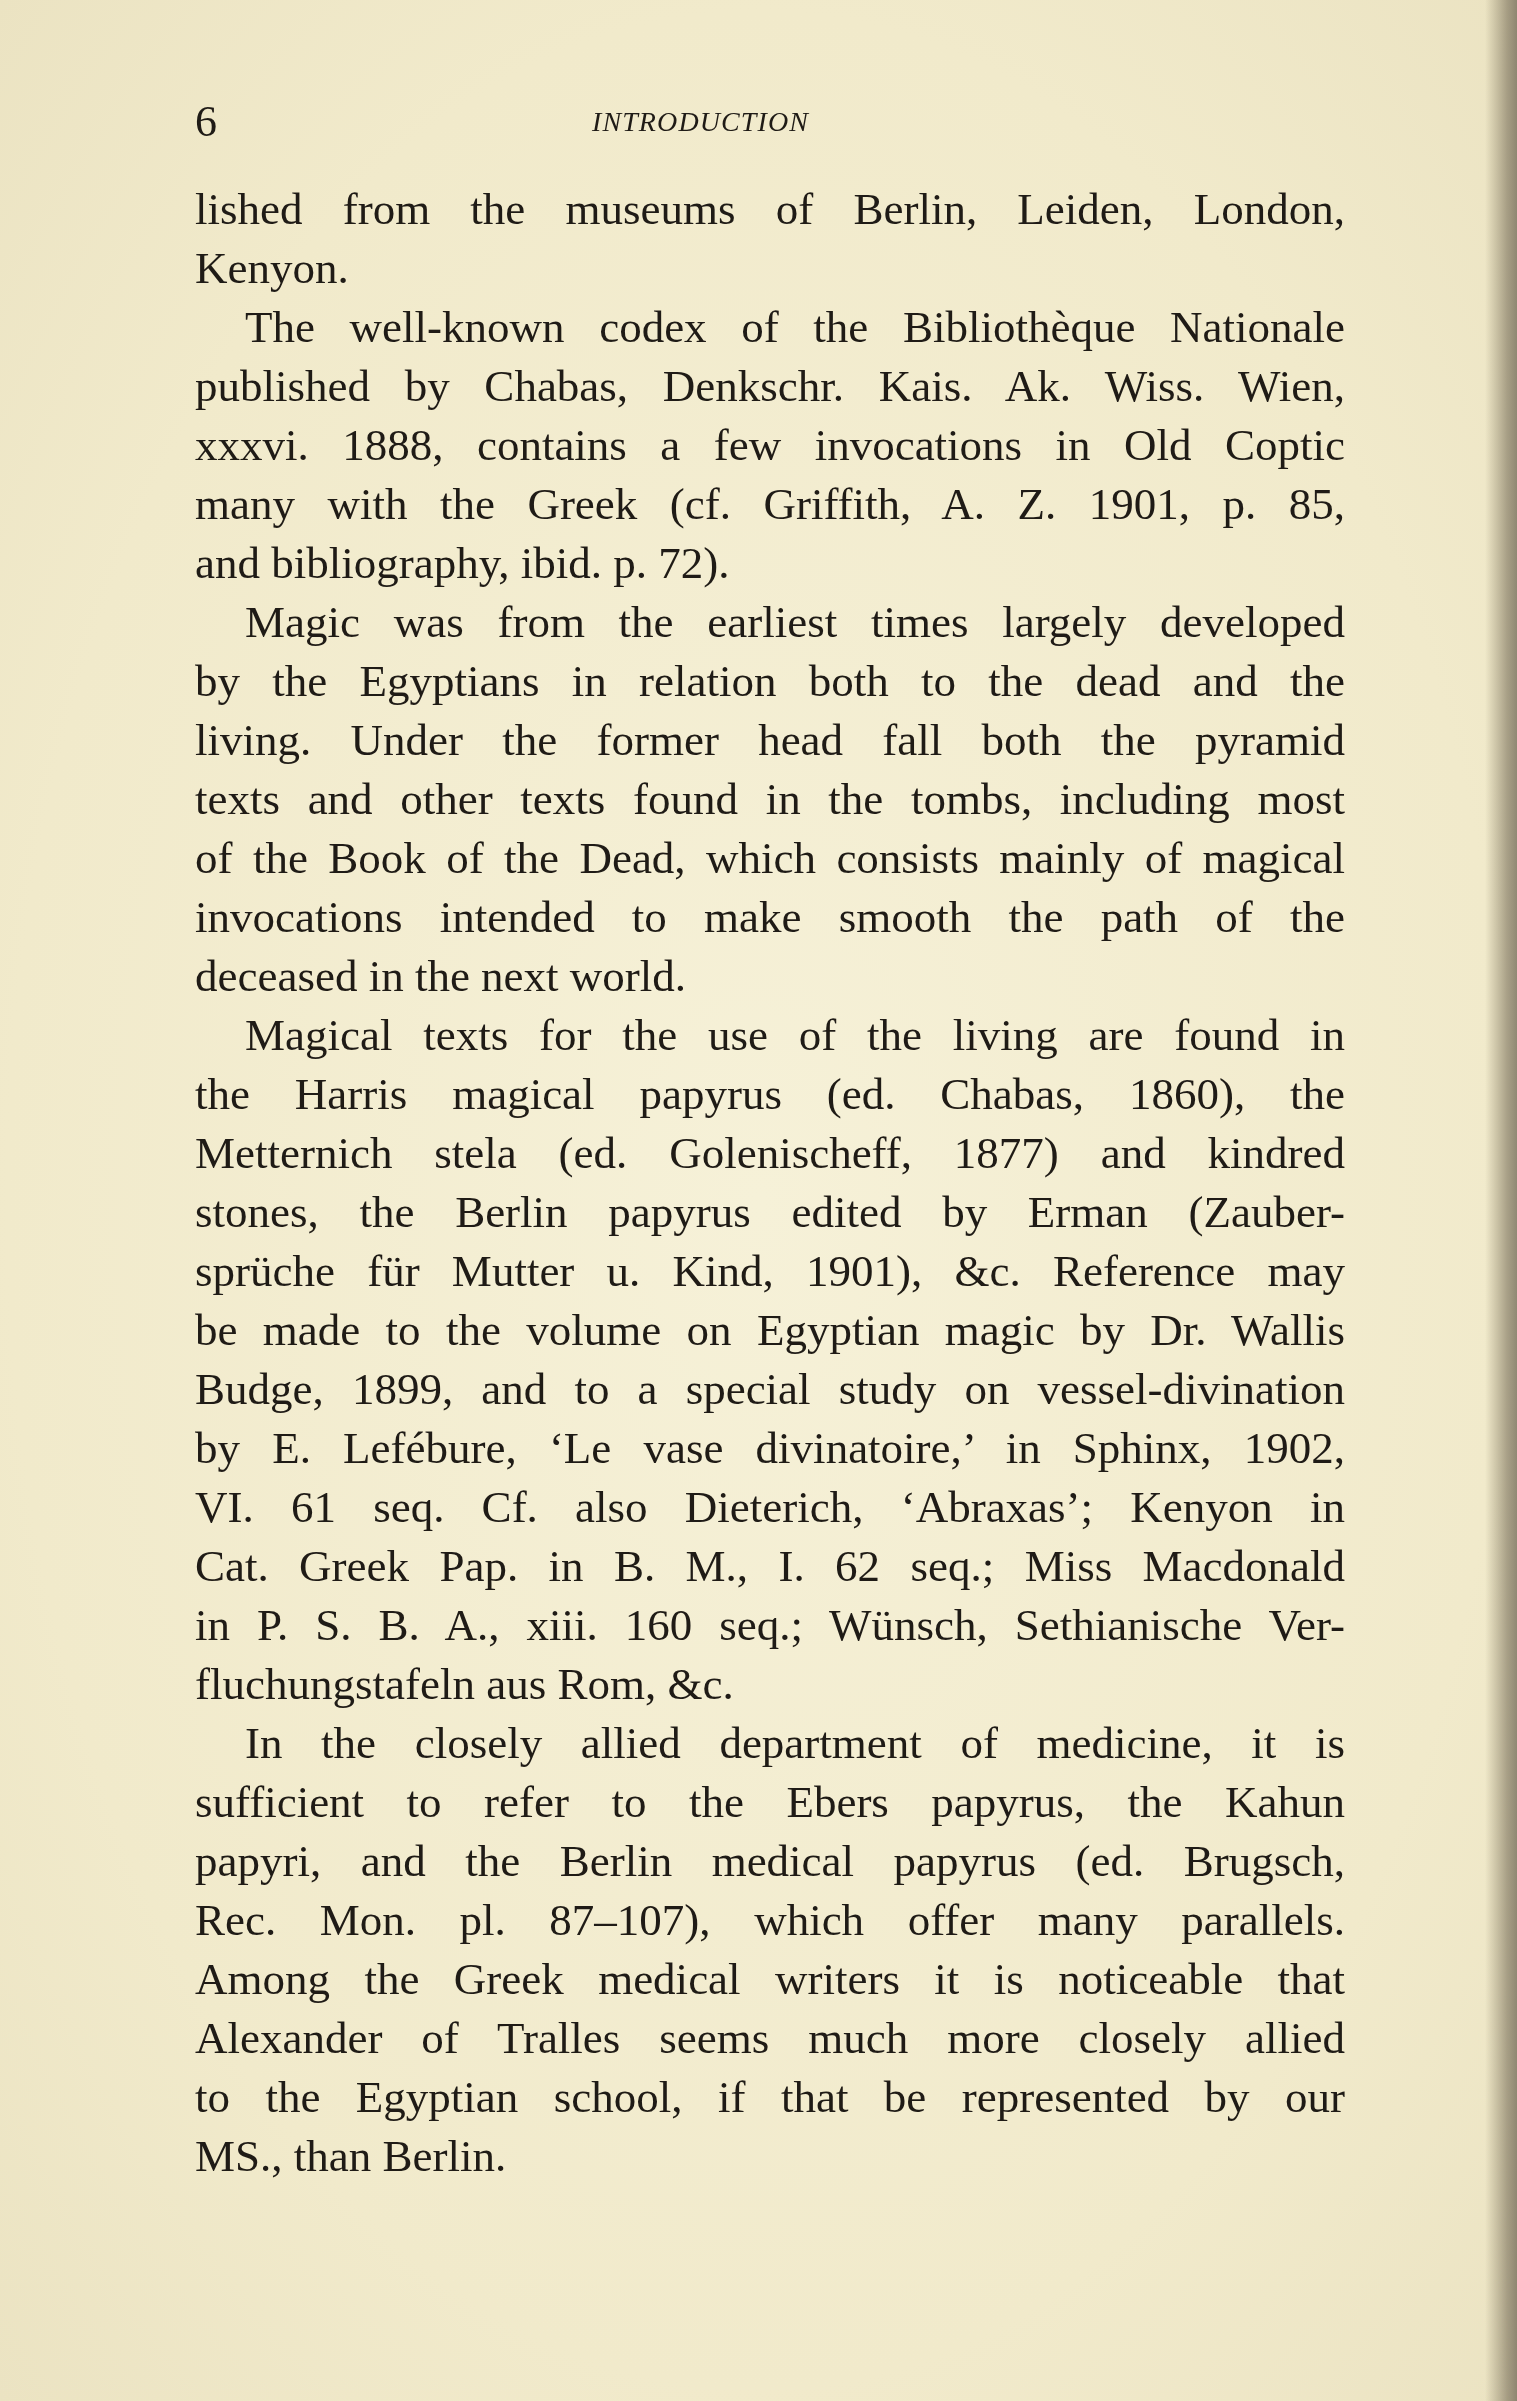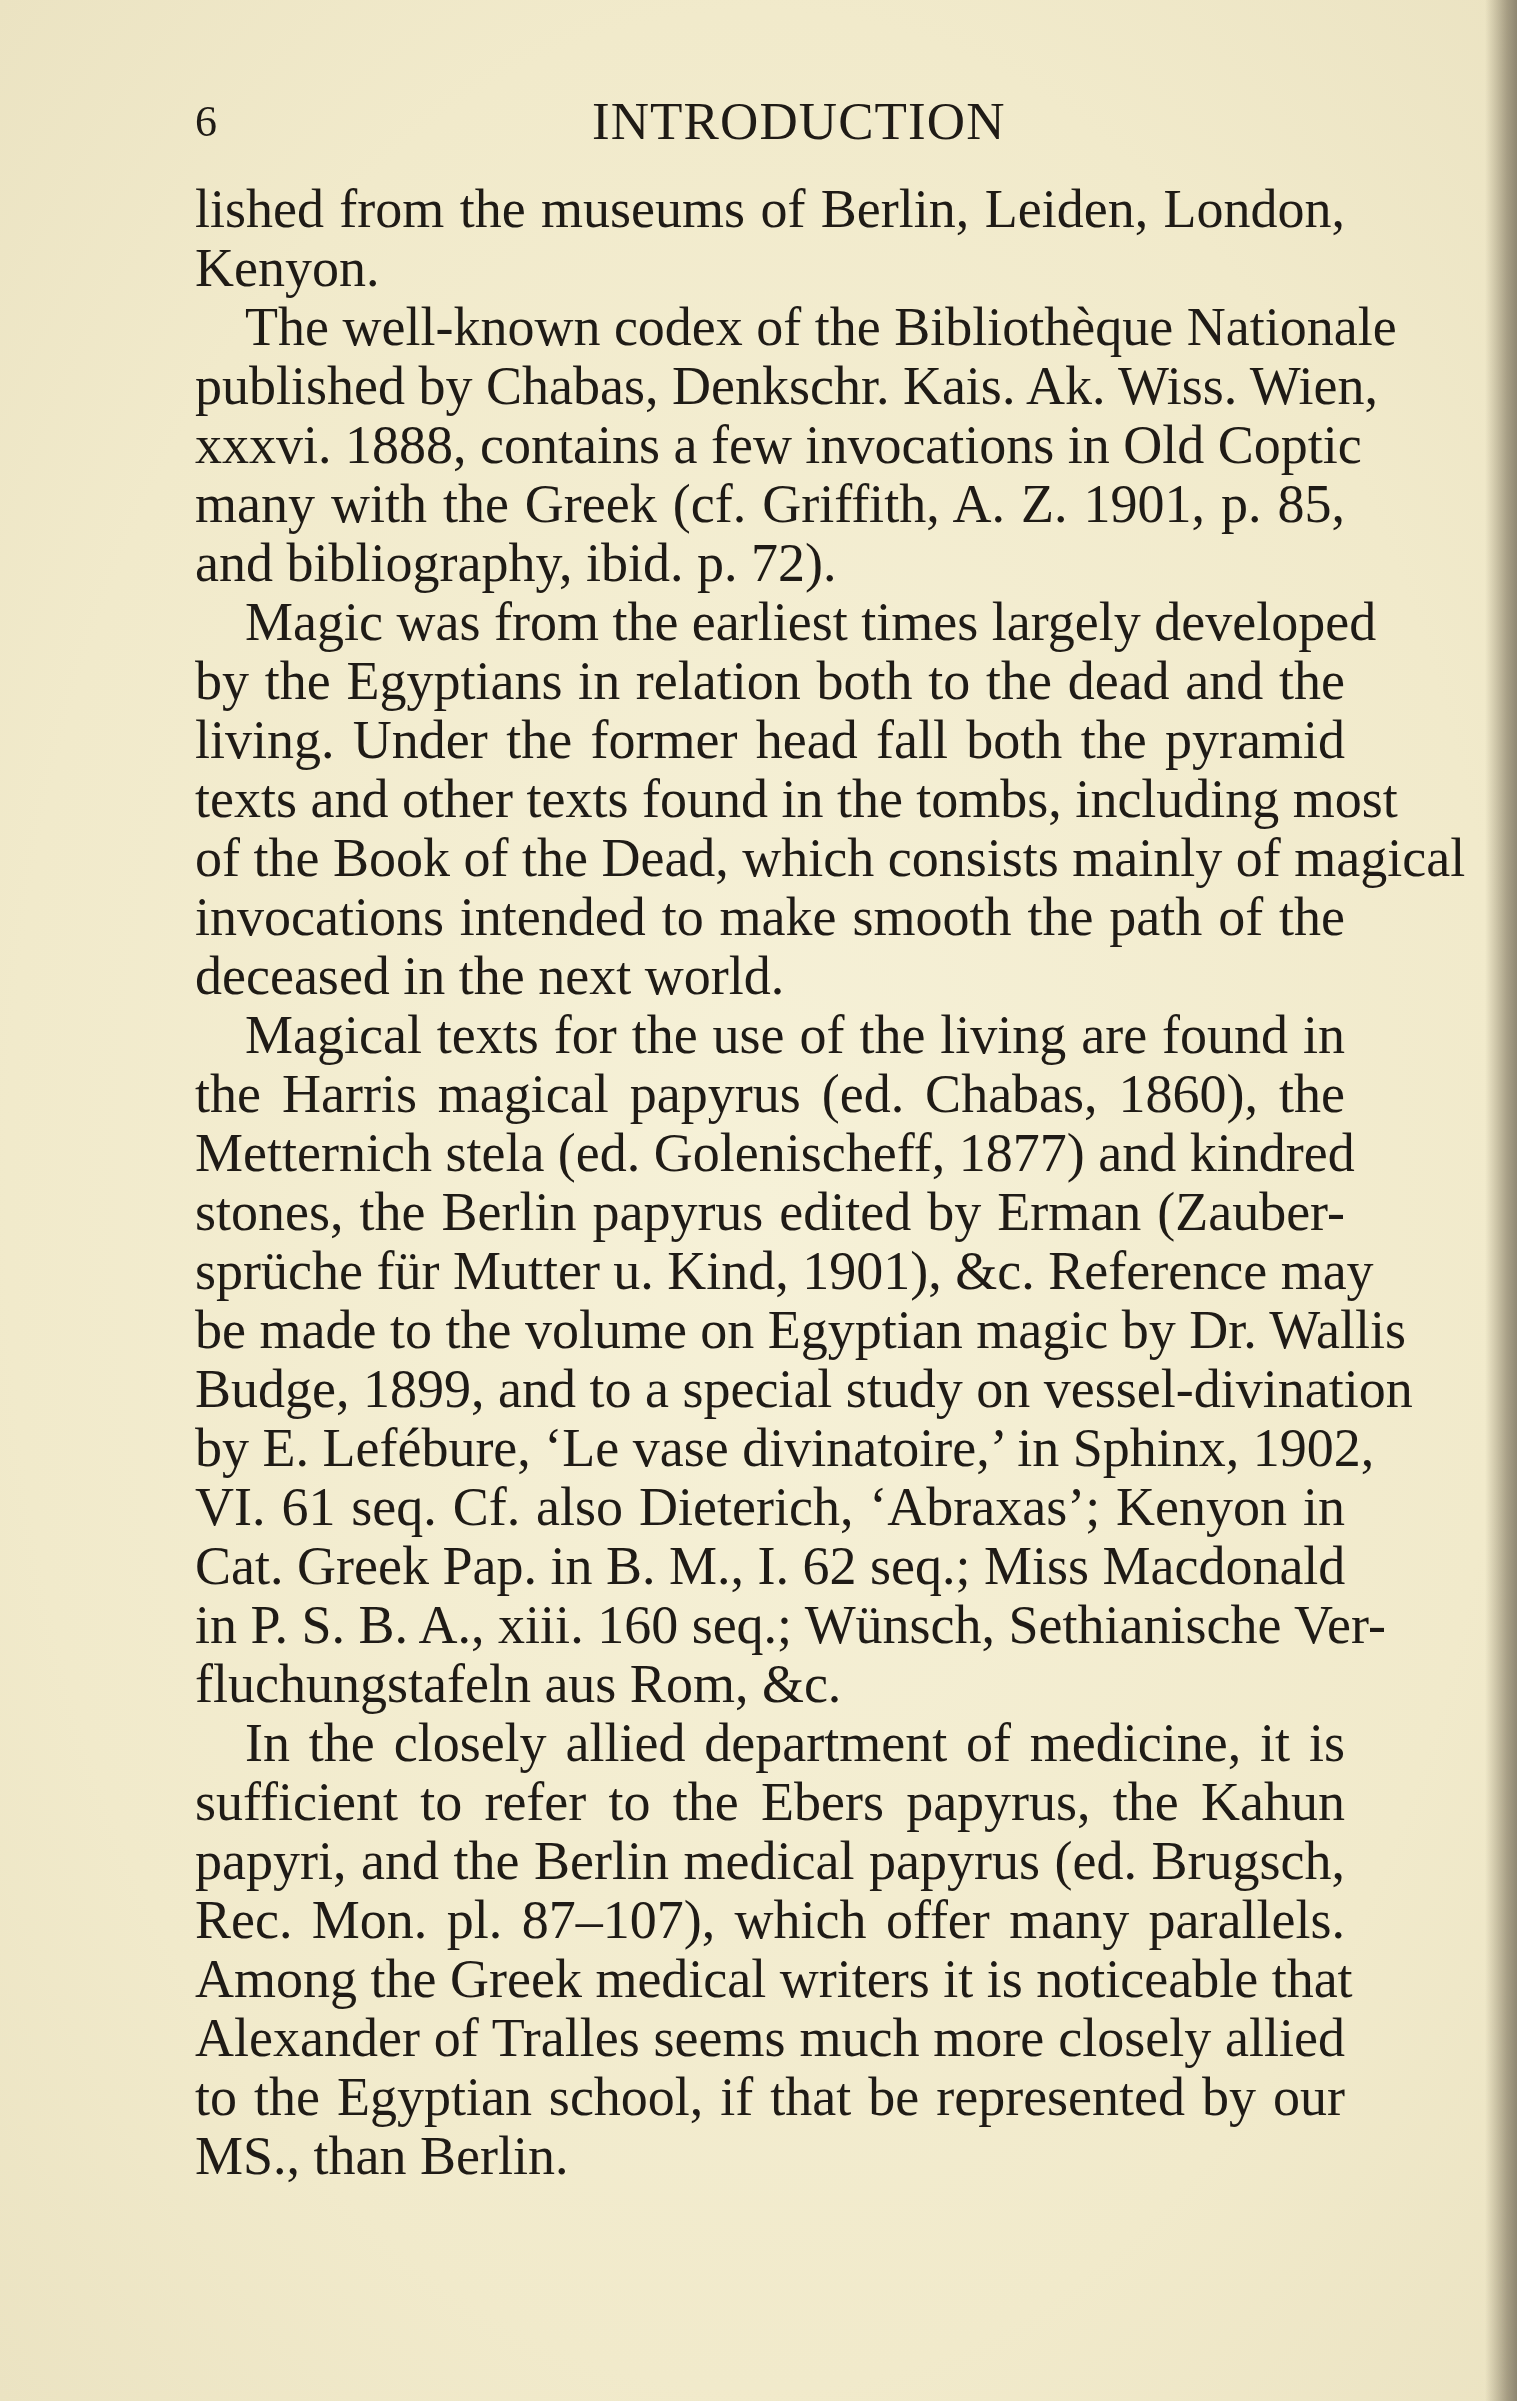--- a/index.html
+++ b/index.html
@@ -29,30 +29,31 @@
   }
   .page-number {
     position: absolute;
     left: 0; top: 0;
     font-size: 44px;
     line-height: 57px;
   }
   .running-title {
     position: absolute;
     left: 397px; top: 0;
-    font-size: 53px;
+    font-size: 28px;
     line-height: 57px;
+    font-style: italic;
     letter-spacing: 1.1px;
   }
   .body-text {
     position: absolute;
     top: 180px;
     left: 195px;
     width: 1150px;
-    font-size: 54px;
+    font-size: 45px;
     line-height: 59px;
   }
   .para {
     margin: 0;
     text-align: justify;
     text-align-last: left;
   }
   .line {
     display: block;
     text-align: justify;

